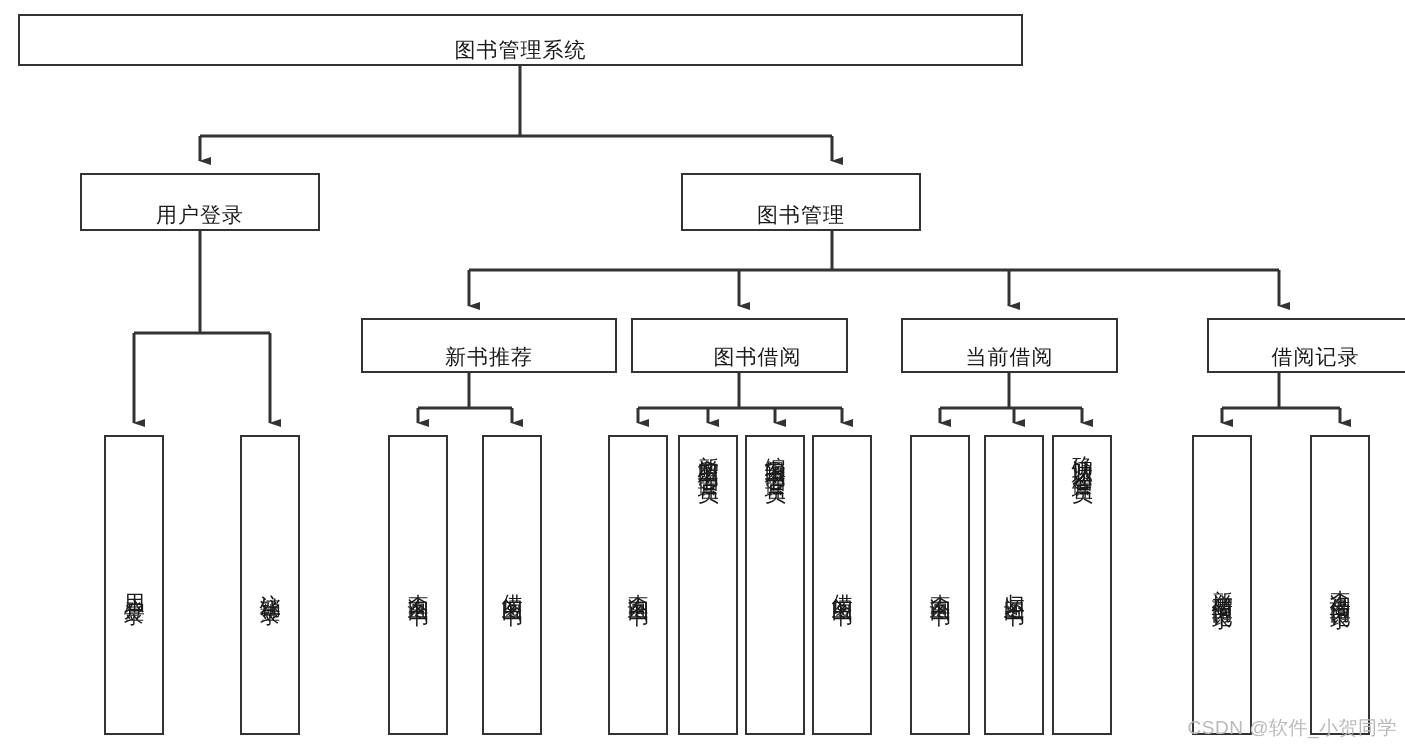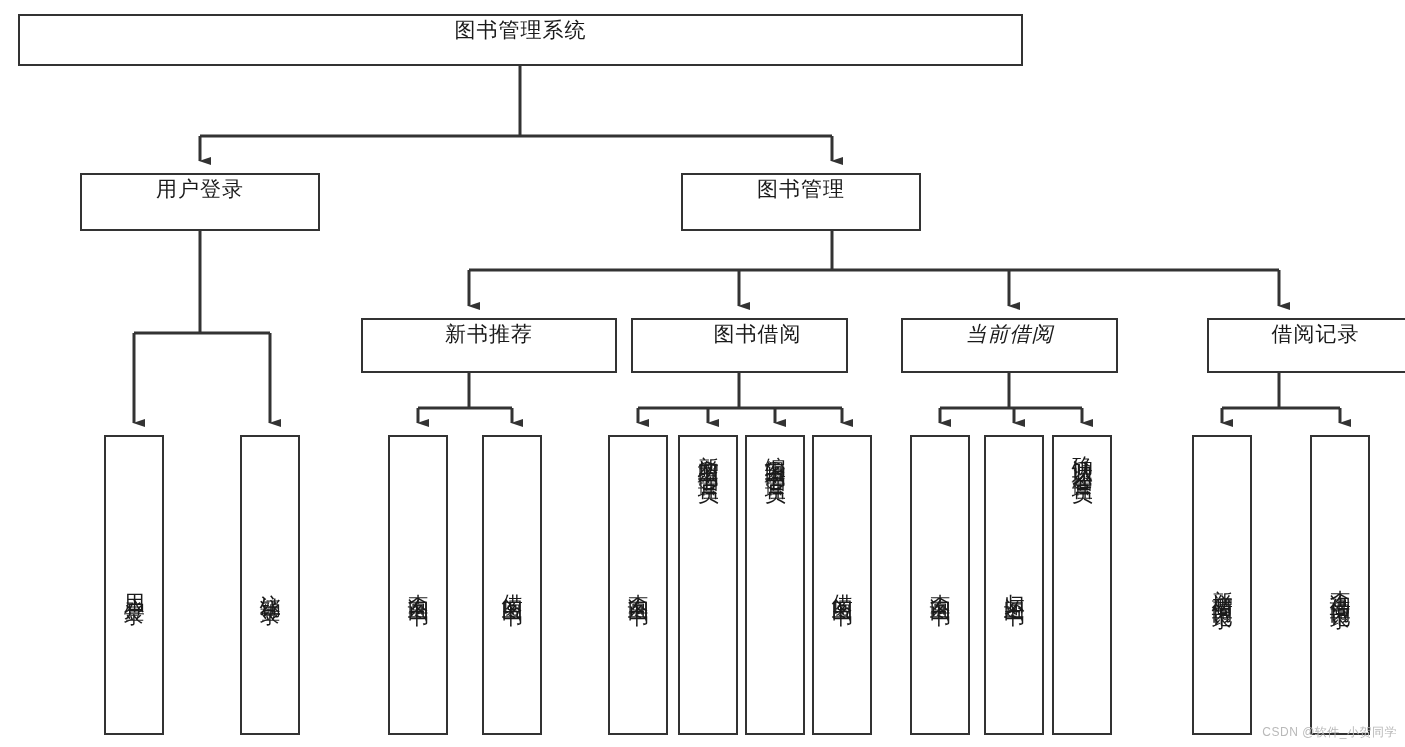--- a/index.html
+++ b/index.html
@@ -16,21 +16,21 @@
     height: 747px;
     background: #ffffff;
     overflow: hidden;
   }
   .node {
     position: absolute;
     box-sizing: border-box;
     background: #ffffff;
     border: 2px solid #333333;
     display: flex;
-    align-items: flex-start;
+    align-items: flex-end;
     justify-content: center;
     color: #1a1a1a;
   }
   .node.horiz {
     font-size: 21px;
     letter-spacing: 1px;
   }
   
   .node.vert {
     align-items: center;
@@ -56,21 +56,21 @@
     left: 0;
     top: 0;
     width: 1405px;
     height: 747px;
     pointer-events: none;
   }
   .watermark {
     position: absolute;
     right: 8px;
     bottom: 6px;
-    font-size: 12px;
+    font-size: 19px;
     color: #b9b9b9;
     white-space: nowrap;
     letter-spacing: 0.5px;
   }
 </style>
 </head>
 <body>
 
 <div id="canvas">
 
@@ -134,21 +134,21 @@
   <div class="node horiz" style="left:681px; top:173px; width:240px; height:58px;">
     <span>图书管理</span>
   </div>
 
   <div class="node horiz" style="left:361px; top:318px; width:256px; height:55px;">
     <span>新书推荐</span>
   </div>
   <div class="node horiz" style="left:631px; top:318px; width:217px; height:55px;padding-left:36px;">
     <span>图书借阅</span>
   </div>
-  <div class="node horiz" style="left:901px; top:318px; width:217px; height:55px;font-style:italic;">
+  <div class="node horiz" style="left:901px; top:318px; width:217px; height:55px;">
     <span>当前借阅</span>
   </div>
   <div class="node horiz" style="left:1171px; top:318px; width:217px; height:55px;margin-left:36px;">
     <span>借阅记录</span>
   </div>
 
   <div class="node vert" style="left:104px; top:435px; width:60px; height:300px;">
     <span class="vtext">用户登录</span>
   </div>
   <div class="node vert" style="left:240px; top:435px; width:60px; height:300px;">

